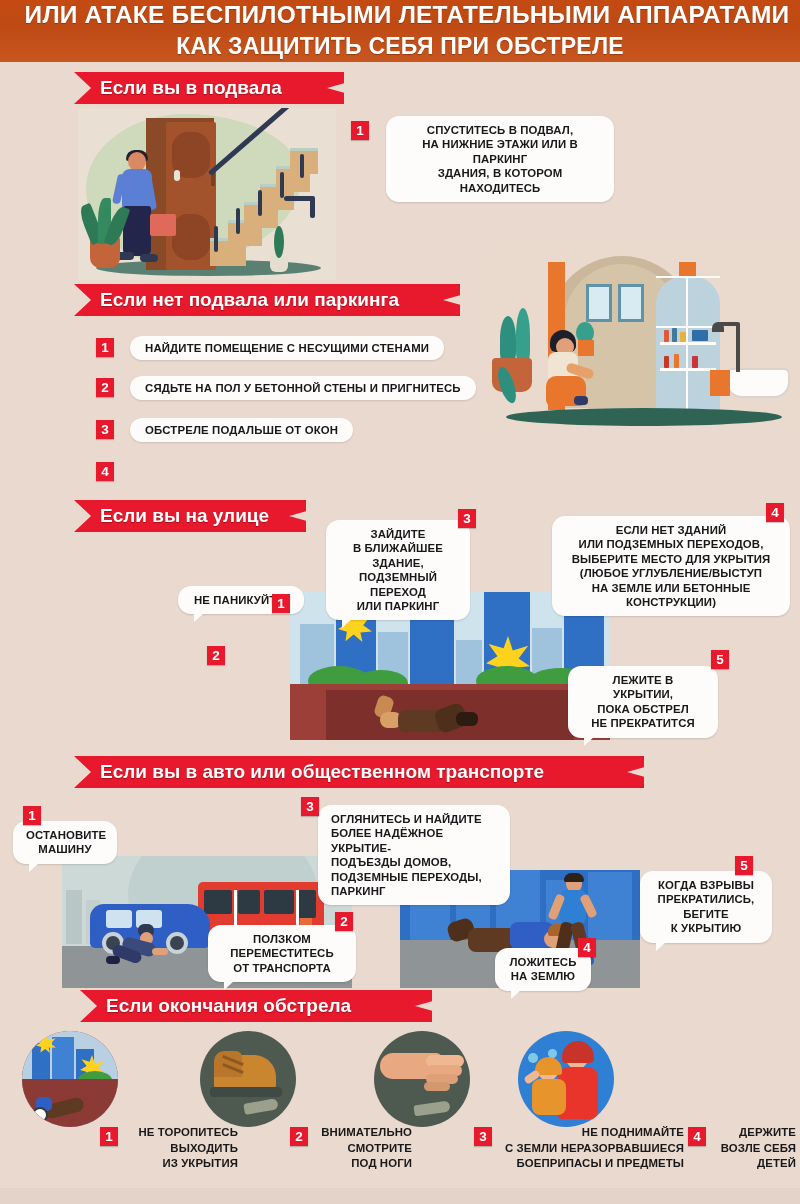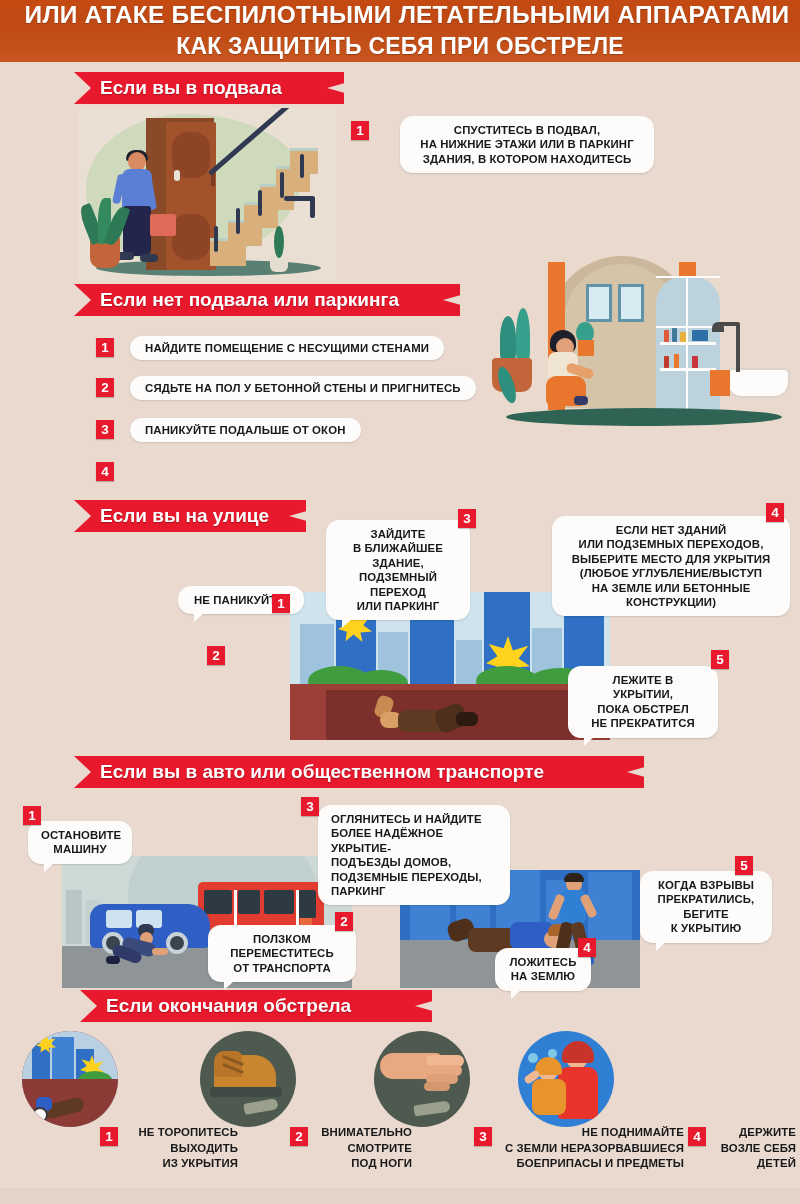--- a/index.html
+++ b/index.html
@@ -270,21 +270,21 @@
 
     <div class="pot" style="left:12px; top:128px; width:30px; height:32px; border-radius:4px 4px 10px 10px;"></div>
     <div class="leaf" style="left:6px;  top:96px; width:14px; height:40px; background:#2f7a56; transform:rotate(-22deg);"></div>
     <div class="leaf" style="left:20px; top:90px; width:13px; height:46px; background:#35895f;"></div>
     <div class="leaf" style="left:32px; top:98px; width:14px; height:40px; background:#2f7a56; transform:rotate(20deg);"></div>
     <div class="pot" style="left:192px; top:148px; width:18px; height:16px; background:#e3ded0; border-radius:2px 2px 6px 6px;"></div>
     <div class="leaf" style="left:196px; top:118px; width:10px; height:32px; background:#2f7a56; border-radius:50%;"></div>
   </div>
 
   <div class="num" style="left:351px; top:121px;">1</div>
-  <div class="bubble" style="left:386px; top:116px; width:254px;margin-left:14px;">СПУСТИТЕСЬ В ПОДВАЛ,<br>НА НИЖНИЕ ЭТАЖИ ИЛИ В ПАРКИНГ<br>ЗДАНИЯ, В КОТОРОМ НАХОДИТЕСЬ</div>
+  <div class="bubble" style="left:386px; top:116px; width:228px;">СПУСТИТЕСЬ В ПОДВАЛ,<br>НА НИЖНИЕ ЭТАЖИ ИЛИ В ПАРКИНГ<br>ЗДАНИЯ, В КОТОРОМ НАХОДИТЕСЬ</div>
 
   <div class="banner" style="left:74px; top:284px; width:386px;">
     <span>Если нет подвала или паркинга</span>
   </div>
 
   <div class="illu sc2">
     <div class="bg"></div>
     <div class="arch"></div>
       <div class="archin"></div>
     <div class="pillar" style="left:62px;"></div>
@@ -326,21 +326,21 @@
     <div style="position:absolute; left:92px; top:90px; width:16px; height:16px; background:#e8762c;"></div>
   </div>
 
   <div class="num" style="left:96px; top:338px;">1</div>
   <div class="listrow" style="left:130px; top:336px;">НАЙДИТЕ ПОМЕЩЕНИЕ С НЕСУЩИМИ СТЕНАМИ</div>
 
   <div class="num" style="left:96px; top:378px;">2</div>
   <div class="listrow" style="left:130px; top:376px;">СЯДЬТЕ НА ПОЛ У БЕТОННОЙ СТЕНЫ И ПРИГНИТЕСЬ</div>
 
   <div class="num" style="left:96px; top:420px;">3</div>
-  <div class="listrow" style="left:130px; top:418px;">ПАНИКУЙТЕ ПОДАЛЬШЕ ОТ ОКОН</div>
+  <div class="listrow" style="left:130px; top:418px;">ОБСТРЕЛЕ ПОДАЛЬШЕ ОТ ОКОН</div>
 
   <div class="num" style="left:96px; top:462px;">4</div>
 
   <div class="banner" style="left:74px; top:500px; width:232px;">
     <span>Если вы на улице</span>
   </div>
 
   <div class="illu sc3">
     <div class="sky"></div>
     <div class="bld l" style="left:10px;  bottom:52px; width:34px; height:64px;"></div>
@@ -439,21 +439,21 @@
       <div style="position:absolute; left:2px;  top:18px; width:9px; height:26px; background:#e0a178; border-radius:4px; transform:rotate(22deg);"></div>
       <div style="position:absolute; left:34px; top:18px; width:9px; height:24px; background:#e0a178; border-radius:4px; transform:rotate(-26deg);"></div>
       <div style="position:absolute; left:8px;  top:46px; width:13px; height:34px; background:#4e2f1c; border-radius:5px; transform:rotate(12deg);"></div>
       <div style="position:absolute; left:24px; top:46px; width:13px; height:36px; background:#5e3a22; border-radius:5px; transform:rotate(-14deg);"></div>
       <div style="position:absolute; left:4px;  top:78px; width:16px; height:9px; background:#2f5fc4; border-radius:4px;"></div>
       <div style="position:absolute; left:28px; top:80px; width:16px; height:9px; background:#2f5fc4; border-radius:4px;"></div>
     </div>
   </div>
 
   <div class="num" style="left:23px; top:806px;">1</div>
-  <div class="bubble tail-bl" style="left:28px; top:821px; width:104px;">ОСТАНОВИТЕ<br>МАШИНУ</div>
+  <div class="bubble tail-bl" style="left:13px; top:821px; width:104px;">ОСТАНОВИТЕ<br>МАШИНУ</div>
 
   <div class="num" style="left:335px; top:912px;">2</div>
   <div class="bubble tail-bl" style="left:208px; top:925px; width:148px;">ПОЛЗКОМ<br>ПЕРЕМЕСТИТЕСЬ<br>ОТ ТРАНСПОРТА</div>
 
   <div class="num" style="left:301px; top:797px;">3</div>
   <div class="bubble left" style="left:318px; top:805px; width:192px;">ОГЛЯНИТЕСЬ И НАЙДИТЕ<br>БОЛЕЕ НАДЁЖНОЕ УКРЫТИЕ-<br>ПОДЪЕЗДЫ ДОМОВ,<br>ПОДЗЕМНЫЕ ПЕРЕХОДЫ,<br>ПАРКИНГ</div>
 
   <div class="num" style="left:578px; top:938px;">4</div>
   <div class="bubble tail-bl" style="left:495px; top:948px; width:96px;">ЛОЖИТЕСЬ<br>НА ЗЕМЛЮ</div>
 

